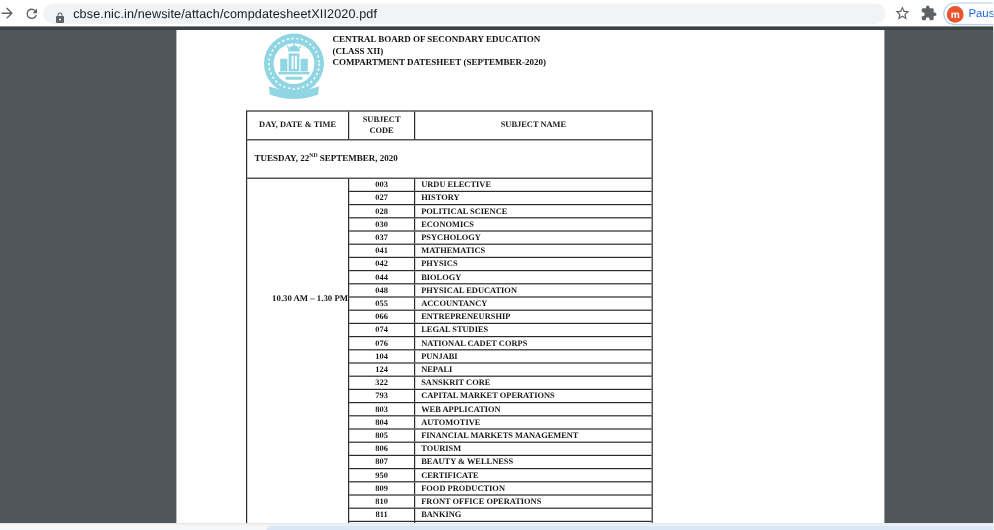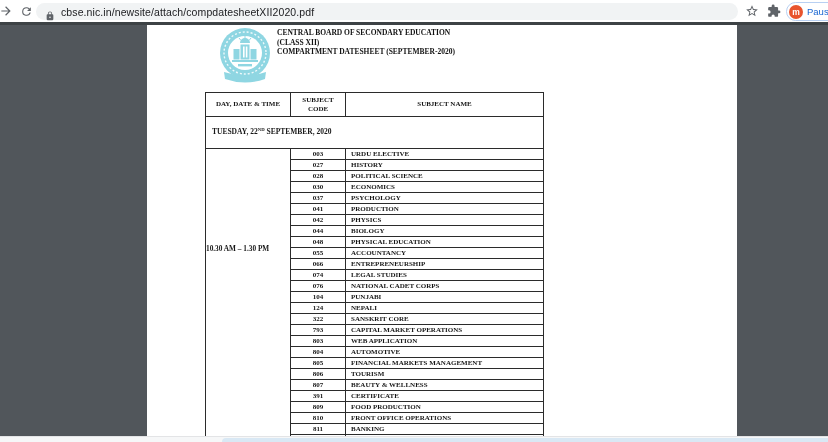--- a/index.html
+++ b/index.html
@@ -45,21 +45,21 @@
   .thead{display:flex;height:24px;border-bottom:1px solid var(--table_border)}
   .th{display:flex;align-items:center;justify-content:center;text-align:center;line-height:8.5px}
   .c1{width:85px;border-right:1px solid var(--table_border)}
   .c2{width:55px;border-right:1px solid var(--table_border);padding:0 8px}
   .c3{flex:1}
   .dayrow{height:32px;border-bottom:1px solid var(--table_border);padding-left:6px;
     line-height:30px;font-size:7.5px;white-space:nowrap}
   .dayrow .sup{font-size:4.8px;position:relative;top:-3px}
   .tbody{display:flex;height:440px}
   .timecell{width:85px;border-right:1px solid var(--table_border)}
-  .timetext{margin-top:95px;text-align:left;font-size:7.3px;white-space:nowrap}
+  .timetext{margin-top:95px;text-align:right;font-size:7.3px;white-space:nowrap}
   .rows{flex:1;display:flex;flex-direction:column}
   .row{height:11px;flex:0 0 11px;border-bottom:1px solid var(--table_border);display:flex;align-items:center}
   .code{width:55px;border-right:1px solid var(--table_border);text-align:right;align-self:stretch;
     display:flex;align-items:center;justify-content:center}
   .name{flex:1;padding-left:5px;white-space:nowrap}
 
   
   .taskbar{position:absolute;left:0;top:436px;width:828px;height:6px;background:var(--taskbar_white);
     border-top:1px solid #e3e4e6}
   .tb-blue{position:absolute;left:222px;right:0;top:1px;bottom:0;background:var(--taskbar_blue);
@@ -171,21 +171,21 @@
               <div class="row">
               <div class="code">030</div>
               <div class="name">ECONOMICS</div>
             </div>
               <div class="row">
               <div class="code">037</div>
               <div class="name">PSYCHOLOGY</div>
             </div>
               <div class="row">
               <div class="code">041</div>
-              <div class="name">PRODUCTION</div>
+              <div class="name">MATHEMATICS</div>
             </div>
               <div class="row">
               <div class="code">042</div>
               <div class="name">PHYSICS</div>
             </div>
               <div class="row">
               <div class="code">044</div>
               <div class="name">BIOLOGY</div>
             </div>
               <div class="row">
@@ -238,21 +238,21 @@
             </div>
               <div class="row">
               <div class="code">806</div>
               <div class="name">TOURISM</div>
             </div>
               <div class="row">
               <div class="code">807</div>
               <div class="name">BEAUTY &amp; WELLNESS</div>
             </div>
               <div class="row">
-              <div class="code">391</div>
+              <div class="code">950</div>
               <div class="name">CERTIFICATE</div>
             </div>
               <div class="row">
               <div class="code">809</div>
               <div class="name">FOOD PRODUCTION</div>
             </div>
               <div class="row">
               <div class="code">810</div>
               <div class="name">FRONT OFFICE OPERATIONS</div>
             </div>

